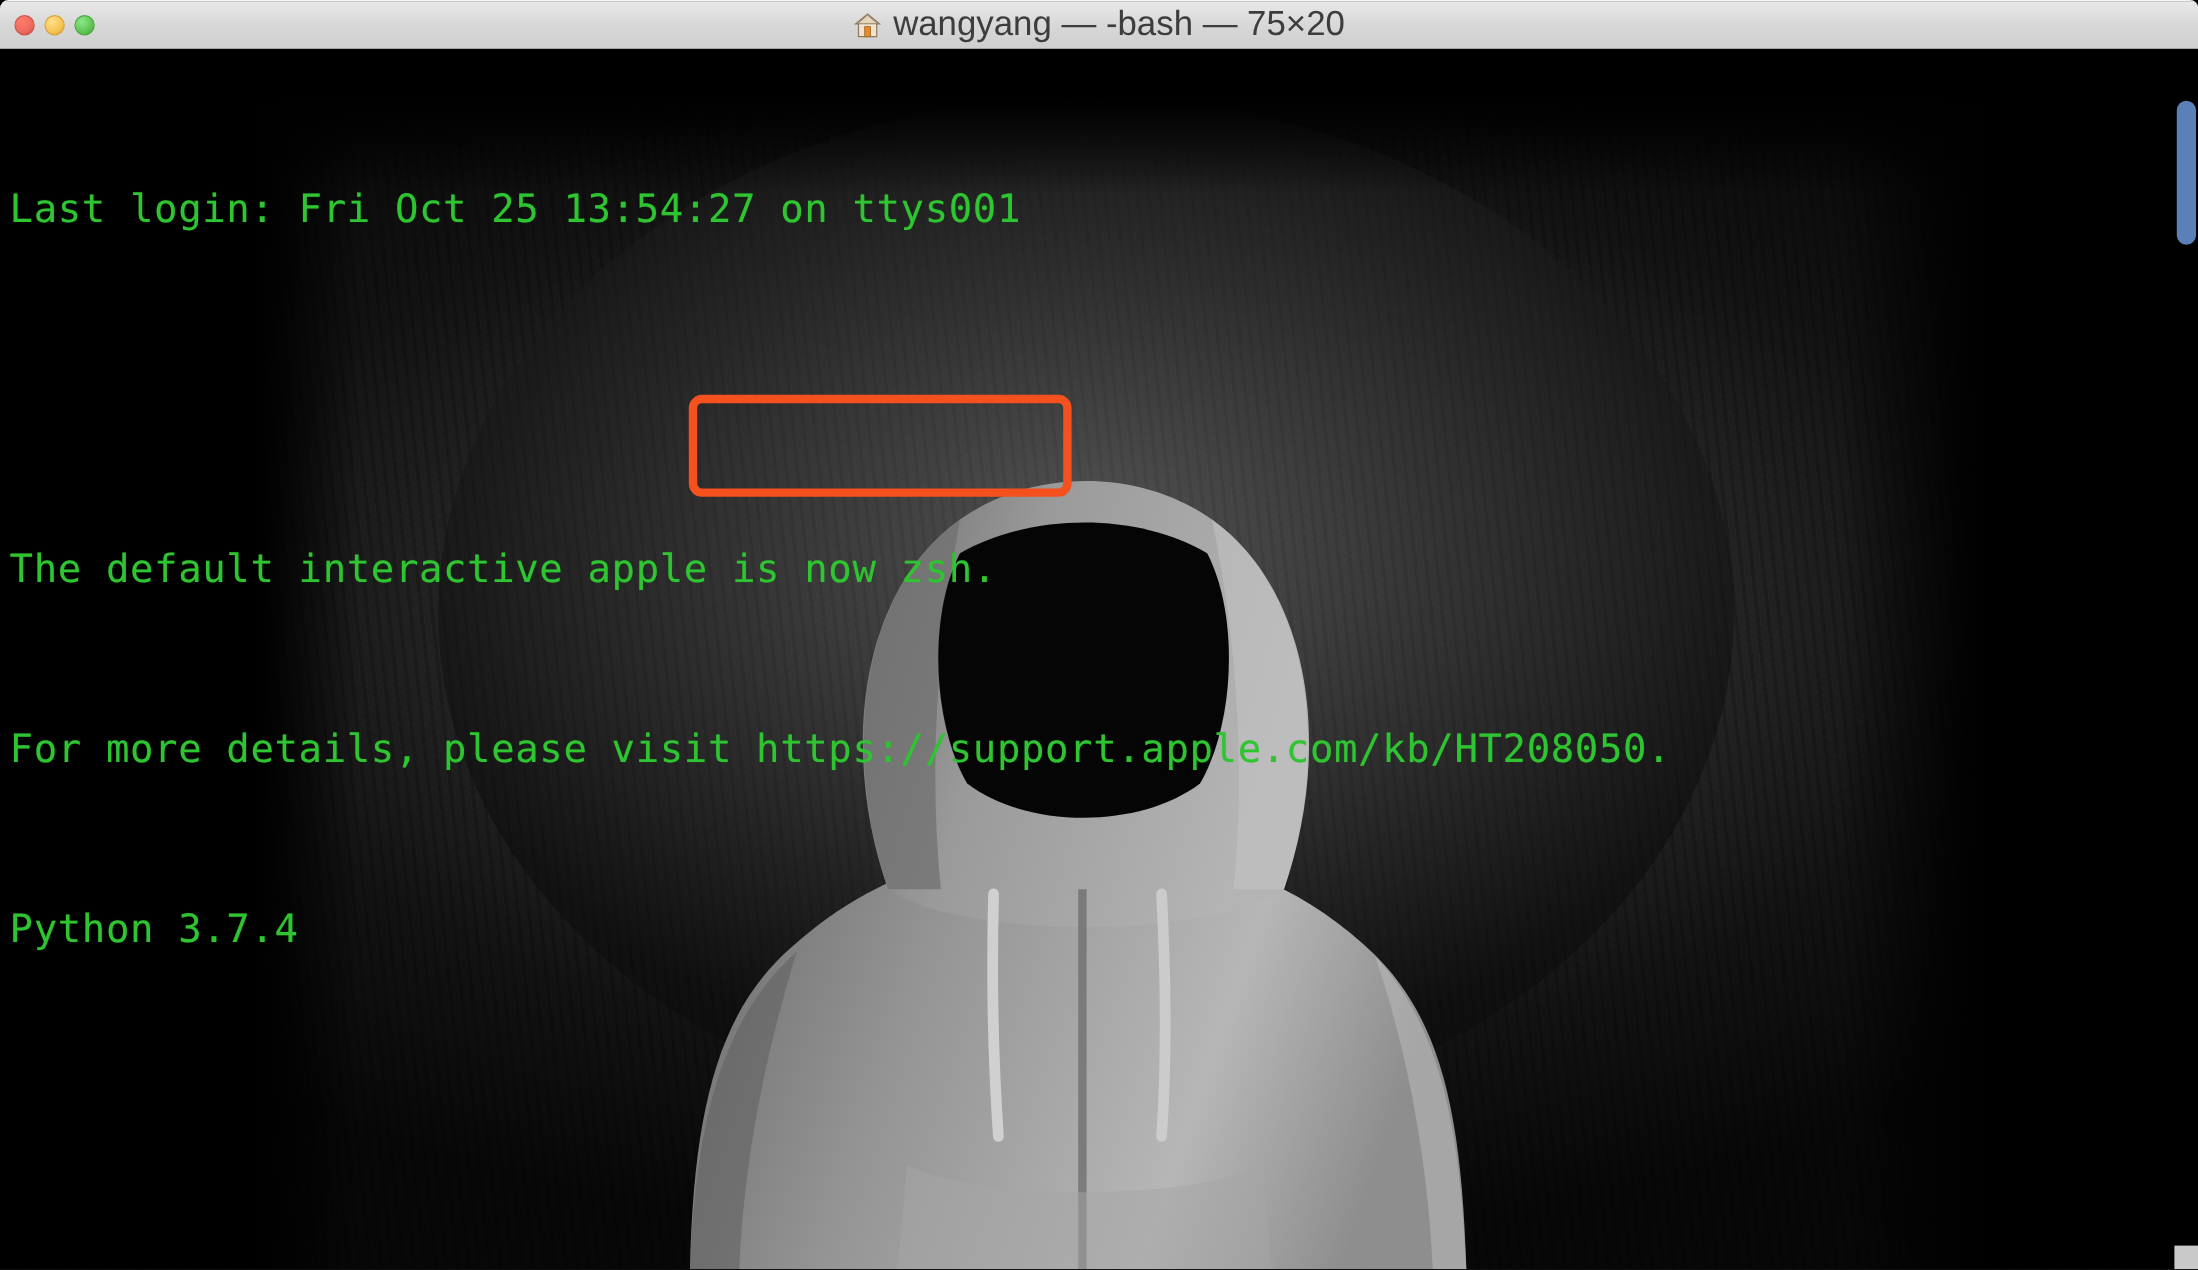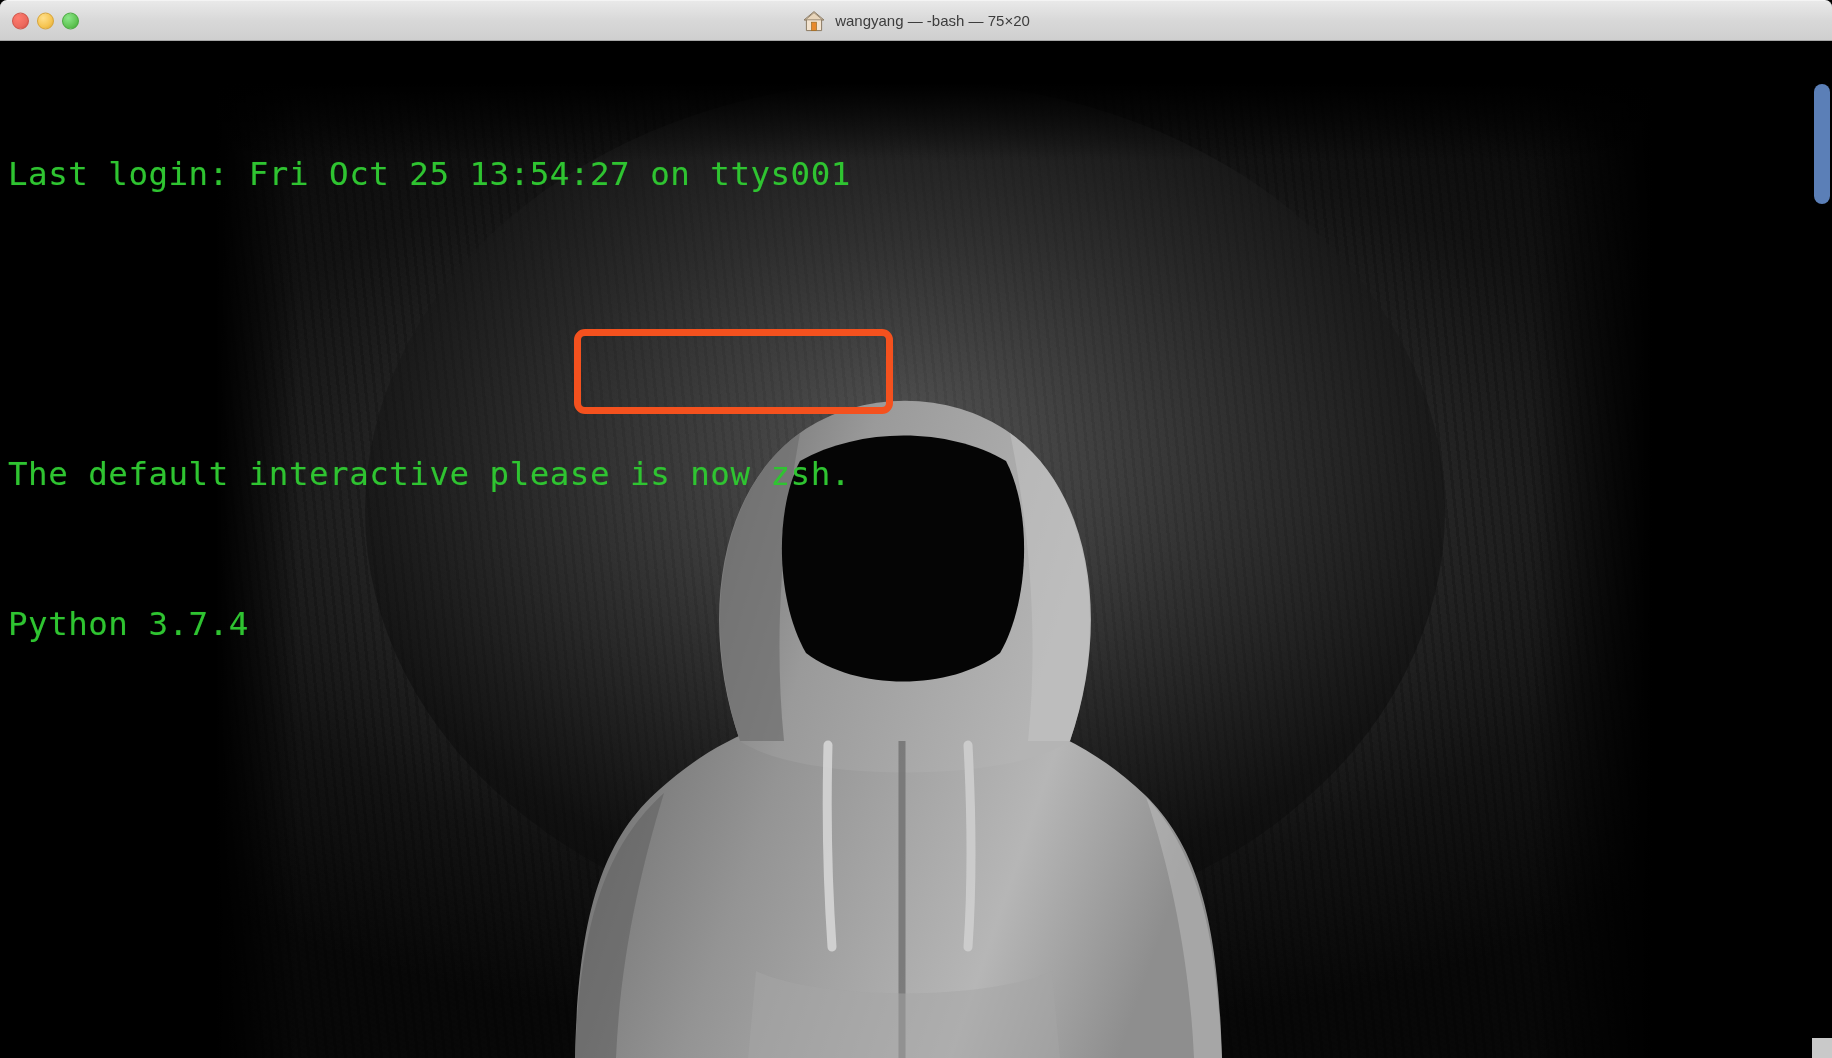--- a/index.html
+++ b/index.html
@@ -41,21 +41,21 @@
            border:1px solid #49a93f; }
 
   #title-center{
     position:absolute; left:0; right:0; top:0; bottom:0;
     display:flex; align-items:center; justify-content:center;
     gap:9px;
     pointer-events:none;
   }
   #title-text{
     font-family:"Liberation Sans", sans-serif;
-    font-size:15px; color:#3d3d3d; letter-spacing:0px;
+    font-size:29px; color:#3d3d3d; letter-spacing:0px;
     white-space:nowrap;
   }
   #home-icon{ width:24px; height:24px; display:block; }
 
   
   #term{
     position:absolute; left:0; top:41px;
     width:1832px; height:1017px;
     overflow:hidden;
     background:#000;
@@ -220,21 +220,22 @@
                L 1060 1017 L 748 1017 Z" fill="#a6a6a6" opacity=".5"></path>
     </svg>
 
     <div id="left-black"></div>
     <div id="right-black"></div>
     <div id="top-black"></div>
 
     <div id="textlayer">
       <div class="line">Last login: Fri Oct 25 13:54:27 on ttys001</div>
       <div class="line"></div>
-      <div class="line">The default interactive please is now zsh.</div>
+      <div class="line">The default interactive apple is now zsh.</div>
+      <div class="line">For more details, please visit https://support.apple.com/kb/HT208050.</div>
       <div class="line">Python 3.7.4</div>
       
     </div>
 
     <div id="redbox"></div>
 
     <div id="scrollbar">
       <div id="scrollthumb"></div>
     </div>
     <div id="resize-grip"></div>

